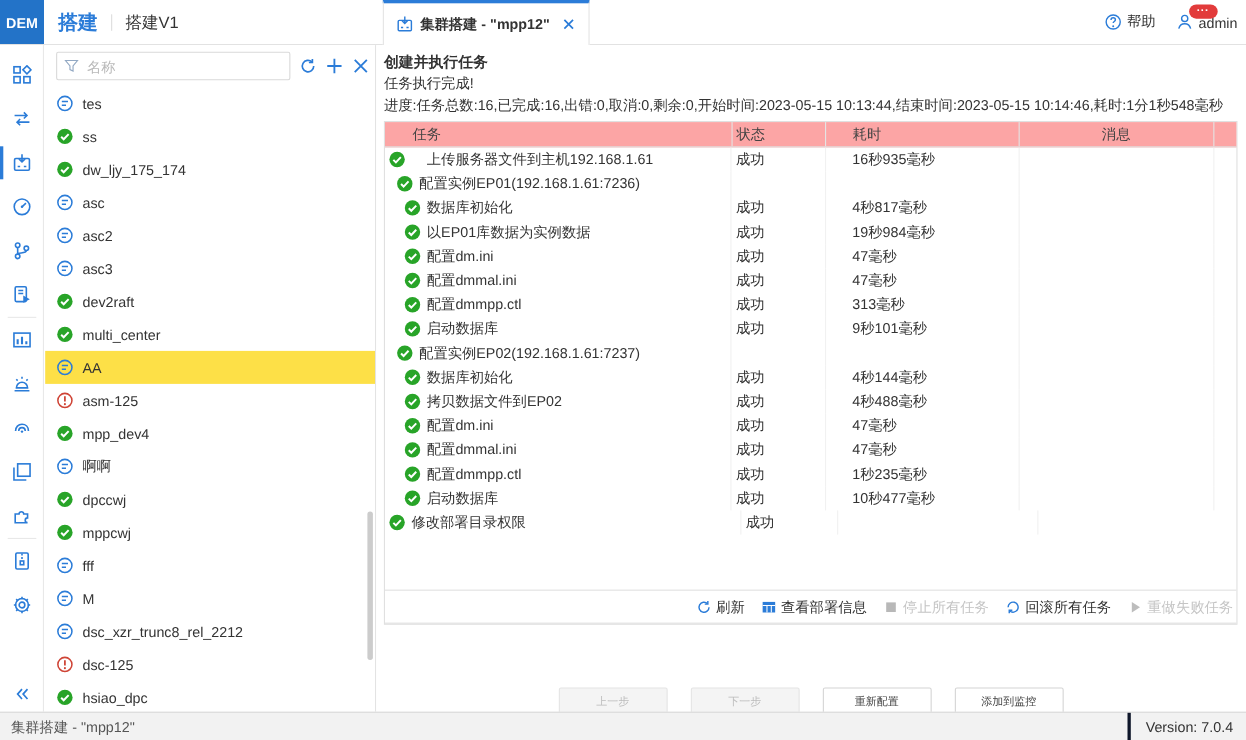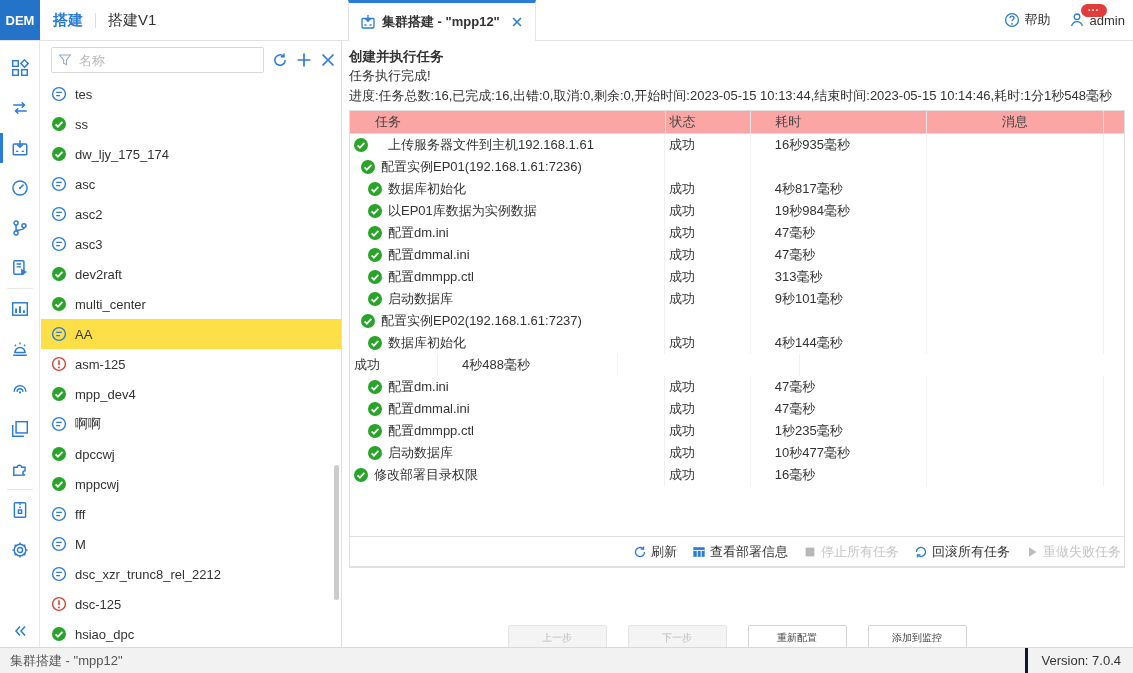--- a/index.html
+++ b/index.html
@@ -11,21 +11,21 @@
   .ic14 svg{width:14px;height:14px}
   .ic18 svg{width:18px;height:18px}
   .blue{color:var(--accent)}
 
   
   .topbar{position:absolute;left:0;top:0;right:0;height:40px;background:#fff;
           border-bottom:1px solid #e2e2e2;display:flex;align-items:center;}
   .logo{width:40px;height:40px;background:#2373c8;color:#fff;font-weight:bold;
         display:flex;align-items:center;justify-content:center;font-size:13px;}
   .nav{display:flex;align-items:center;margin-left:13px;gap:12px;}
-  .nav-active{color:var(--accent);font-weight:bold;font-size:15px;}
+  .nav-active{color:var(--accent);font-weight:bold;font-size:18px;}
   .nav-sep{width:1px;height:15px;background:#ddd;}
   .nav-item{color:#333;font-size:15px;}
   .doc-tab{position:absolute;left:348px;top:0;height:41px;background:#fff;box-sizing:border-box;
            border-left:1px solid #e4e4e4;border-right:1px solid #e4e4e4;border-top:3px solid var(--accent);
            display:flex;align-items:center;padding:0 11px;gap:6px;z-index:3;}
   .doc-tab-title{font-weight:bold;font-size:13px;color:#333;white-space:nowrap;}
   .tab-close{margin-left:4px;cursor:pointer;}
   .topbar-right{position:absolute;right:8px;top:0;height:40px;display:flex;align-items:center;gap:18px;}
   .tb-help,.tb-user{display:flex;align-items:center;gap:5px;position:relative;}
   .user-badge{position:absolute;left:12px;top:-8px;min-width:20px;height:13px;border-radius:7px;
@@ -692,20 +692,29 @@
           </div>
           <div class="rc c3">
             <span>4秒144毫秒</span>
           </div>
           <div class="rc c4">
             <span></span>
           </div>
           <div class="rc c5"></div>
         </div>
         <div class="t-row">
+          <div class="rc c1">
+            <span class="ic ic16 row-icon" style="margin-left:17px">
+              <svg viewBox="0 0 16 16">
+                <circle cx="8" cy="8" r="7" fill="#28a428"></circle>
+                <path d="M4.6 8.3l2.3 2.3 4.5-4.7" stroke="#fff" stroke-width="1.8" fill="none"></path>
+              </svg>
+            </span>
+            <span style="margin-left:5px">拷贝数据文件到EP02</span>
+          </div>
           <div class="rc c2">
             <span>成功</span>
           </div>
           <div class="rc c3">
             <span>4秒488毫秒</span>
           </div>
           <div class="rc c4">
             <span></span>
           </div>
           <div class="rc c5"></div>
@@ -799,23 +808,20 @@
             <span class="ic ic16 row-icon" style="margin-left:3px">
               <svg viewBox="0 0 16 16">
                 <circle cx="8" cy="8" r="7" fill="#28a428"></circle>
                 <path d="M4.6 8.3l2.3 2.3 4.5-4.7" stroke="#fff" stroke-width="1.8" fill="none"></path>
               </svg>
             </span>
             <span style="margin-left:5px">修改部署目录权限</span>
           </div>
           <div class="rc c2">
             <span>成功</span>
-          </div>
-          <div class="rc c3">
-            <span>16毫秒</span>
           </div>
           <div class="rc c4">
             <span></span>
           </div>
           <div class="rc c5"></div>
         </div>
       </div>
     <div class="t-toolbar" id="taskToolbar">
         <span class="tb-item">
           <span class="ic ic14">

